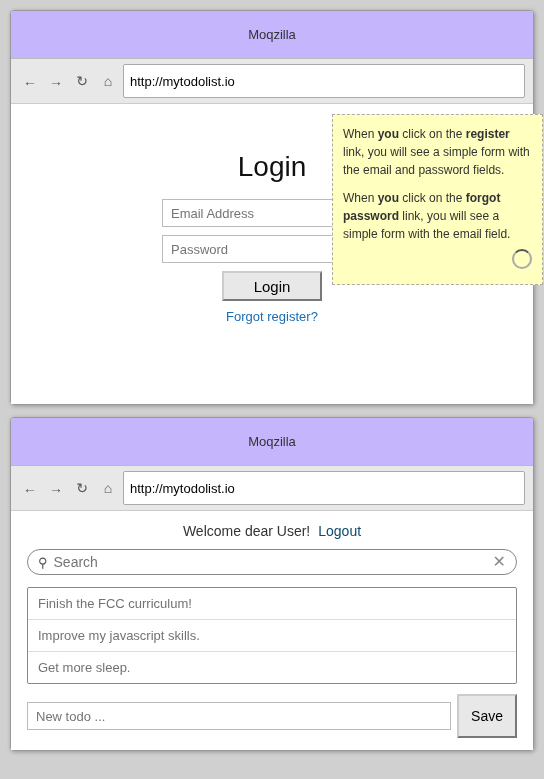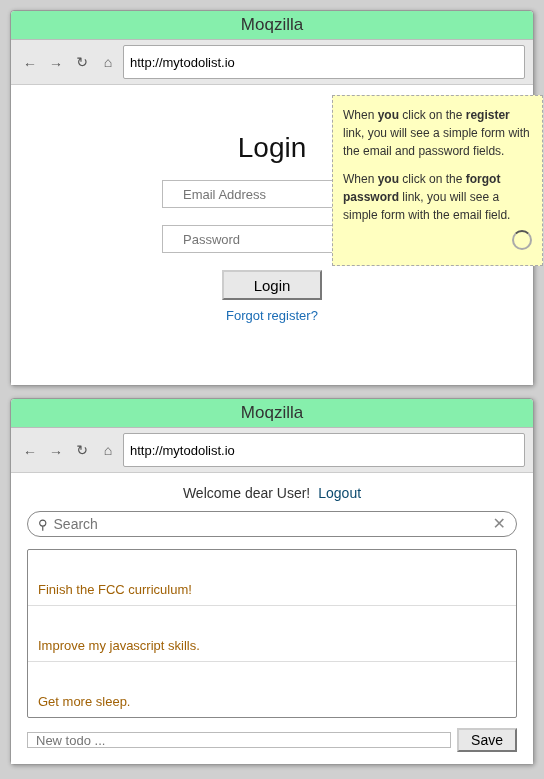--- a/index.html
+++ b/index.html
@@ -16,25 +16,25 @@
     
     .browser-window {
       background: #f0f0f0;
       border: 1px solid #999;
       border-radius: 4px;
       margin-bottom: 12px;
       box-shadow: 1px 1px 4px rgba(0,0,0,0.3);
     }
 
     .browser-titlebar {
-      background: #86efac;
+      background: #c4b5fd;
       border-bottom: 1px solid #bbb;
-      padding: 4px 8px;
+      padding: 16px 8px;
       text-align: center;
-      font-size: 17px;
+      font-size: 13px;
       color: #333;
       border-radius: 4px 4px 0 0;
     }
 
     .browser-toolbar {
       display: flex;
       align-items: center;
       padding: 5px 8px;
       background: #e8e8e8;
       border-bottom: 1px solid #ccc;
@@ -95,24 +95,24 @@
       font-size: 28px;
       font-weight: normal;
       margin-bottom: 16px;
       color: #111;
     }
     .form-input {
       width: 100%;
       max-width: 220px;
       height: 28px;
       border: 1px solid #bbb;
-      padding: 4px 20px;
+      padding: 4px 8px;
       font-size: 13px;
       color: #aaa;
-      margin-bottom: 17px;
+      margin-bottom: 8px;
       display: block;
       margin-left: auto;
       margin-right: auto;
     }
 
     .login-btn {
       width: 100px;
       height: 30px;
       background: #e8e8e8;
       border: 2px outset #ccc;
@@ -208,41 +208,40 @@
     
     .todo-list {
       border: 1px solid #888;
       border-radius: 2px;
       margin-bottom: 10px;
     }
     .todo-item {
       padding: 8px 10px;
       border-bottom: 1px solid #ddd;
       font-size: 13px;
-      color: #a16207;
-      margin-top: 24px;
+      color: #737373;
     }
     .todo-item:last-child { border-bottom: none; }
 
     
     .new-todo-row {
       display: flex;
       gap: 6px;
       align-items: center;
     }
     .new-todo-input {
       flex: 1;
-      height: 16px;
+      height: 28px;
       border: 1px solid #bbb;
       padding: 4px 8px;
       font-size: 13px;
       color: #aaa;
     }
     .save-btn {
-      height: 24px;
+      height: 44px;
       padding: 0 12px;
       background: #e8e8e8;
       border: 2px outset #ccc;
       font-size: 14px;
       cursor: pointer;
     }
   </style>
 </head>
 <body>
 

